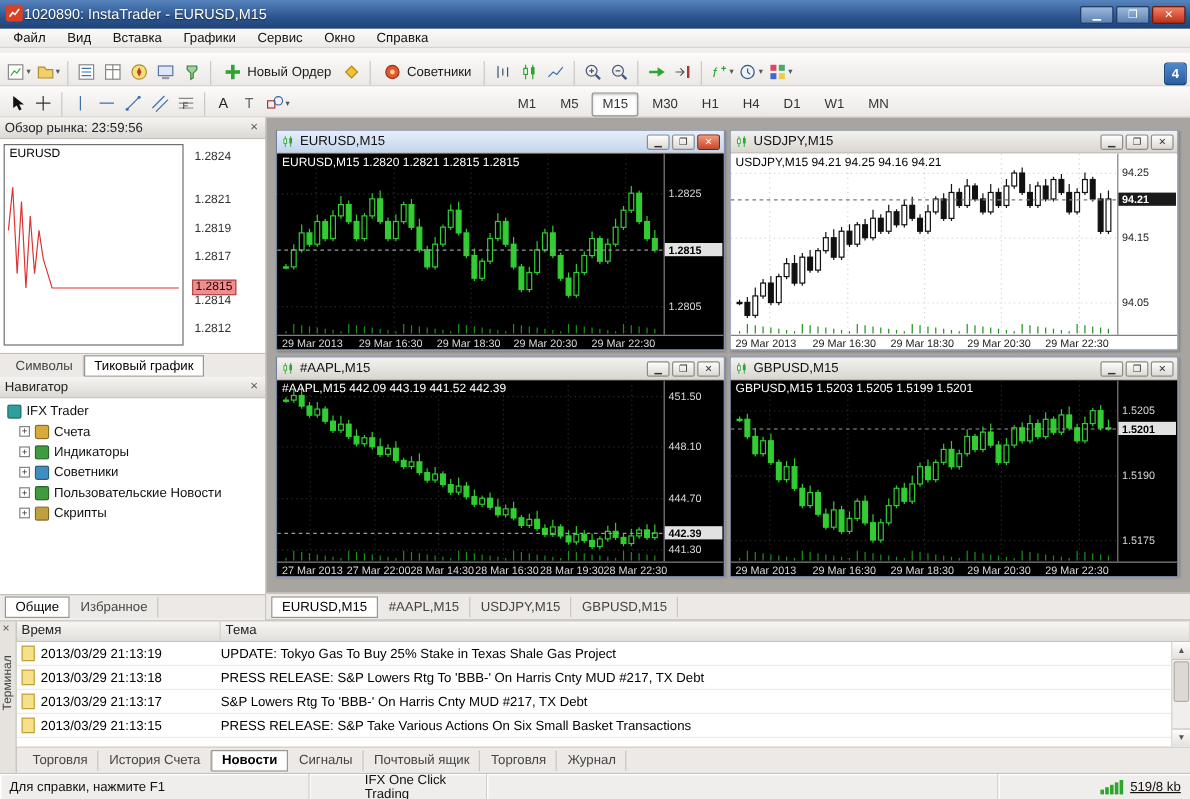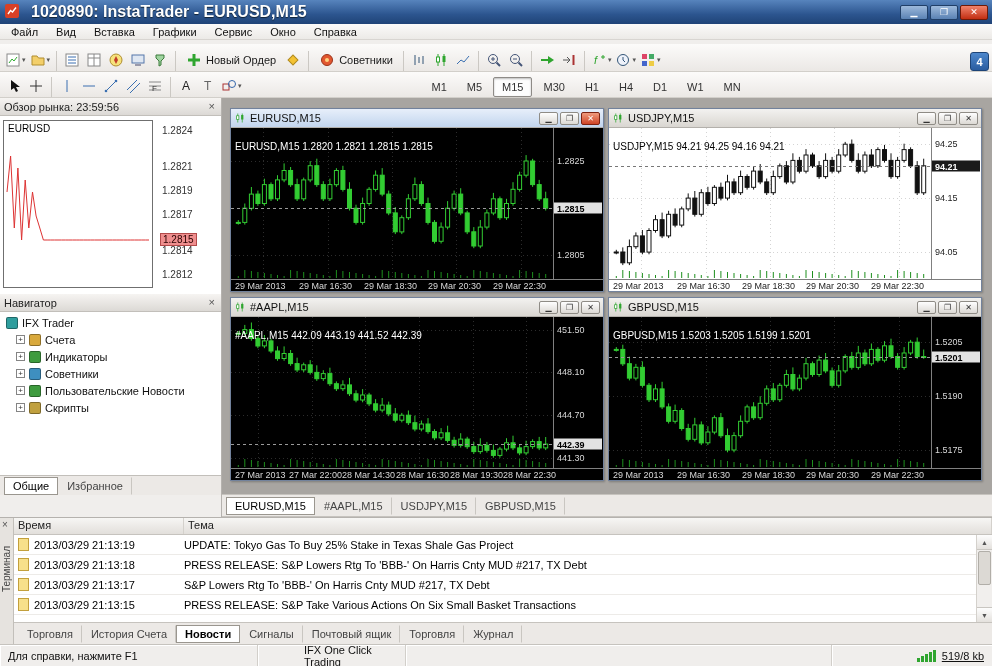--- a/index.html
+++ b/index.html
@@ -1,20 +1,20 @@
 <!DOCTYPE html>
 <html><head>
 <meta charset="utf-8">
 <style>
   html,body{margin:0;padding:0;overflow:hidden;background:#777;}
   *{box-sizing:border-box;}
   .app{position:relative;width:992px;height:666px;font-family:"Liberation Sans",sans-serif;font-size:11px;color:#1a1a1a;background:#f0eeec;user-select:none;}
   
   .titlebar{position:absolute;left:0;top:0;width:992px;height:24px;display:flex;align-items:center;padding:0 4px;background:linear-gradient(#5784bd,#2c558f 60%,#1f4377);color:#fff;}
-  .titlebar .title{margin-left:11px;font-size:16px;text-shadow:0 1px 1px #123;font-weight:bold;}
+  .titlebar .title{margin-left:0;font-size:12px;text-shadow:0 1px 1px #123;}
   .winbtns{margin-left:auto;display:flex;gap:2px;}
   .wbtn{width:28px;height:15px;border:1px solid #203f68;border-radius:2px;background:linear-gradient(#9db9db,#5a82b4);color:#fff;font-size:9px;line-height:13px;text-align:center;cursor:default;}
   .wbtn.close{background:linear-gradient(#f0836b,#c22e12);border-color:#6e1a07;}
   
   .menubar{position:absolute;left:0;top:24px;width:992px;height:16px;display:flex;align-items:center;background:linear-gradient(#fbfaf9,#eceae7);border-bottom:1px solid #d8d5d1;padding-left:2px;}
   .menu-item{padding:2px 9px;color:#111;}
   
   .toolbar{position:absolute;left:0;display:flex;align-items:flex-end;background:linear-gradient(#fcfbfa,#ebe8e5);border-bottom:1px solid #d2cfca;padding:0 3px;width:992px;}
   .t1{top:44px;height:28px;}
   .t2{top:72px;height:26px;}
@@ -49,21 +49,21 @@
   .ticon.root-icon{background:#2f9e9e;}
   
   .mdi{position:absolute;left:222px;top:98px;width:770px;height:396px;background:#a8a5a1;overflow:hidden;}
   .cwin{position:absolute;width:374px;height:184px;border:1px solid #72829c;background:#ece9e6;box-shadow:1px 1px 2px rgba(0,0,0,.25);}
   .ctitle{height:19px;display:flex;align-items:center;gap:4px;padding:0 3px;background:linear-gradient(#f3f2f0,#d9d6d1);border-bottom:1px solid #b3b0ab;color:#111;}
   .cwin.active .ctitle{background:linear-gradient(#e7effa,#c2d5ee);}
   .cbtns{margin-left:auto;display:flex;}
   .cbtn{width:19px;height:13px;margin-left:2px;border:1px solid #8f8c86;border-radius:2px;background:linear-gradient(#fefefe,#dcd9d4);color:#333;font-size:8px;line-height:11px;text-align:center;}
   .cbtn.closer{background:linear-gradient(#f09a7d,#cf4426);border-color:#7d2212;color:#fff;}
   .cbody{position:relative;width:372px;height:163px;background:#000;}
-  .chart-info{position:absolute;top:13px;left:4px;font-size:10px;}
+  .chart-info{position:absolute;top:2px;left:4px;font-size:10px;}
   
   .charttabs{position:absolute;left:222px;top:494px;width:770px;height:23px;background:#ece9e6;border-top:1px solid #c6c3be;border-bottom:1px solid #c6c3be;display:flex;align-items:center;padding:0 4px;}
   
   .terminal{position:absolute;left:0;top:517px;width:992px;height:127px;display:flex;background:#fff;border-top:1px solid #b5b2ae;}
   .tstrip{position:relative;width:14px;background:#e6e3df;border-right:1px solid #c2bfba;flex:none;}
   .tstrip .tclose{position:absolute;top:1px;left:2px;font-size:10px;color:#555;}
   .tstrip .vlabel{position:absolute;top:28px;left:1px;writing-mode:vertical-rl;transform:rotate(180deg);font-size:10px;color:#444;}
   .tmain{flex:1;display:flex;flex-direction:column;min-width:0;}
   .thead{height:17px;display:flex;background:linear-gradient(#f7f6f4,#e2dfdb);border-bottom:1px solid #c6c3be;color:#222;}
   .th{padding:1px 4px;border-right:1px solid #d4d1cc;}
@@ -351,20 +351,24 @@
         <div class="tickscale" id="tickscale">
             <span class="mwlabel" style="top:5px">1.2824</span>
             <span class="mwlabel" style="top:41px">1.2821</span>
             <span class="mwlabel" style="top:65px">1.2819</span>
             <span class="mwlabel" style="top:89px">1.2817</span>
             <span class="mwlabel hl" style="top:113px">1.2815</span>
             <span class="mwlabel" style="top:125px">1.2814</span>
             <span class="mwlabel" style="top:149px">1.2812</span>
           </div>
       </div>
+      <div class="ptabs" id="mw-tabs">
+          <span class="btab">Символы</span>
+          <span class="btab active">Тиковый график</span>
+        </div>
     </div>
     <div class="panel">
       <div class="phead">
         <span>Навигатор</span>
         <span class="pclose">×</span>
       </div>
       <div class="navtree" id="navtree">
           <div class="trow">
             <span class="ticon root-icon"></span>
             <span>IFX Trader</span>

